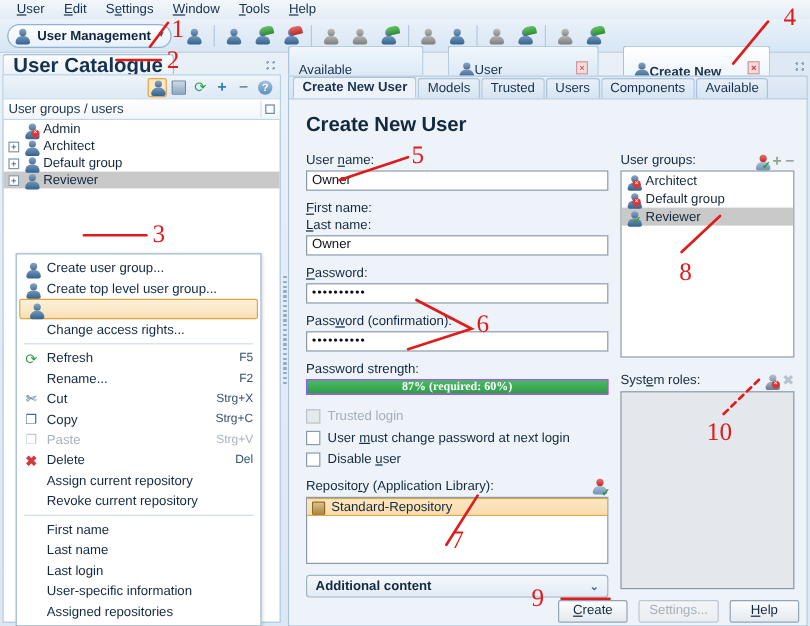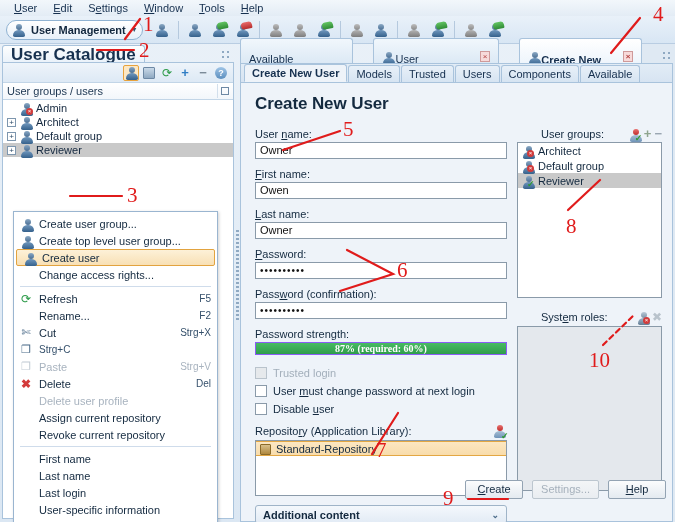--- a/index.html
+++ b/index.html
@@ -251,29 +251,29 @@
     border-top: 1px solid #e3a743; border-bottom: 1px solid #e3a743; align-items: flex-end;
   }
   .listrow.sel-gray { background: #c9c9c9; }
   .acc-bar {
     margin-top: 9px; height: 19px; border: 1px solid #9fb4c8; border-radius: 3px;
     background: linear-gradient(to bottom,#f4f8fc,#e2ebf5);
     display: flex; align-items: center; padding: 0 7px;
     font-size: 11px; font-weight: bold; color: #13293f;
   }
   .acc-bar .chev { margin-left: auto; font-size: 9px; color: #4a6a88; }
-  .side-label-row { display: flex; align-items: center; gap: 3px; margin-bottom: 2px; margin-left: 24px; }
+  .side-label-row { display: flex; align-items: center; gap: 3px; margin-bottom: 2px; }
   .side-label-row .lab { font-size: 11px; color: #13293f; }
   .side-label-row .tools { margin-left: auto; display:flex; align-items:center; gap: 3px; }
   .biglist {
     border: 1px solid #8a9aa9; background: #fff; height: 156px;
   }
   .biglist.gray { background: #e4e8ed; }
   .btnrow {
-    position: absolute; right: 6px; bottom: 22px; display: flex; gap: 9px;
+    position: absolute; right: 6px; bottom: 2px; display: flex; gap: 9px;
   }
   .btn {
     min-width: 58px; height: 19px; line-height: 17px; text-align: center;
     border: 1px solid #93a3b3; border-radius: 2px;
     background: linear-gradient(to bottom,#fbfcfd,#e4eaf0);
     font-size: 11px; color: #13293f; padding: 0 8px;
   }
   .btn.disabled { color: #a6b1bc; background: linear-gradient(to bottom,#f3f5f7,#e9edf1); border-color:#bcc6cf; }
   .btn u { text-decoration: underline; }
 
@@ -516,21 +516,20 @@
           <span class="acc"></span>
         </div>
 
         <div class="ctxitem hl">
           <span class="ic-slot">
               <span class="ic person" style="width:11px;height:11px">
                 <span class="head"></span>
                 <span class="body"></span>
               </span>
             </span>
-          <span class="lbl">Create user</span>
           <span class="acc"></span>
         </div>
 
         <div class="ctxitem">
           <span class="ic-slot"></span>
           <span class="lbl">Change access rights...</span>
           <span class="acc"></span>
         </div>
 
         <div class="ctxsep"></div>
@@ -554,44 +553,40 @@
               <span style="color:#4a6a88;font-size:11px">✄</span>
             </span>
           <span class="lbl">Cut</span>
           <span class="acc">Strg+X</span>
         </div>
 
         <div class="ctxitem">
           <span class="ic-slot">
               <span style="color:#4a6a88;font-size:11px">❐</span>
             </span>
+          <span class="lbl">Copy</span>
           <span class="acc">Strg+C</span>
         </div>
 
         <div class="ctxitem disabled">
           <span class="ic-slot">
               <span style="color:#c2cbd4;font-size:11px">❐</span>
             </span>
           <span class="lbl">Paste</span>
           <span class="acc">Strg+V</span>
         </div>
 
         <div class="ctxitem">
           <span class="ic-slot">
               <span style="color:#d33b3b;font-size:12px;font-weight:bold">✖</span>
             </span>
           <span class="lbl">Delete</span>
           <span class="acc">Del</span>
         </div>
 
-        <div class="ctxitem disabled">
-          <span class="ic-slot"></span>
-          <span class="lbl">Delete user profile</span>
-          <span class="acc"></span>
-        </div>
 
         <div class="ctxitem">
           <span class="ic-slot"></span>
           <span class="lbl">Assign current repository</span>
           <span class="acc"></span>
         </div>
 
         <div class="ctxitem">
           <span class="ic-slot"></span>
           <span class="lbl">Revoke current repository</span>
@@ -676,21 +671,20 @@
         <div class="title">Create New User</div>
 
         <div class="cols">
 
           <div class="colL">
 
             <div class="flabel">User <u>n</u>ame:</div>
             <div class="finput">Owner</div>
 
             <div class="flabel"><u>F</u>irst name:</div>
-            <div class="finput">Owen</div>
 
             <div class="flabel"><u>L</u>ast name:</div>
             <div class="finput">Owner</div>
 
             <div class="flabel"><u>P</u>assword:</div>
             <div class="finput pw">••••••••••</div>
 
             <div class="flabel">Pass<u>w</u>ord (confirmation):</div>
             <div class="finput pw">••••••••••</div>
 

